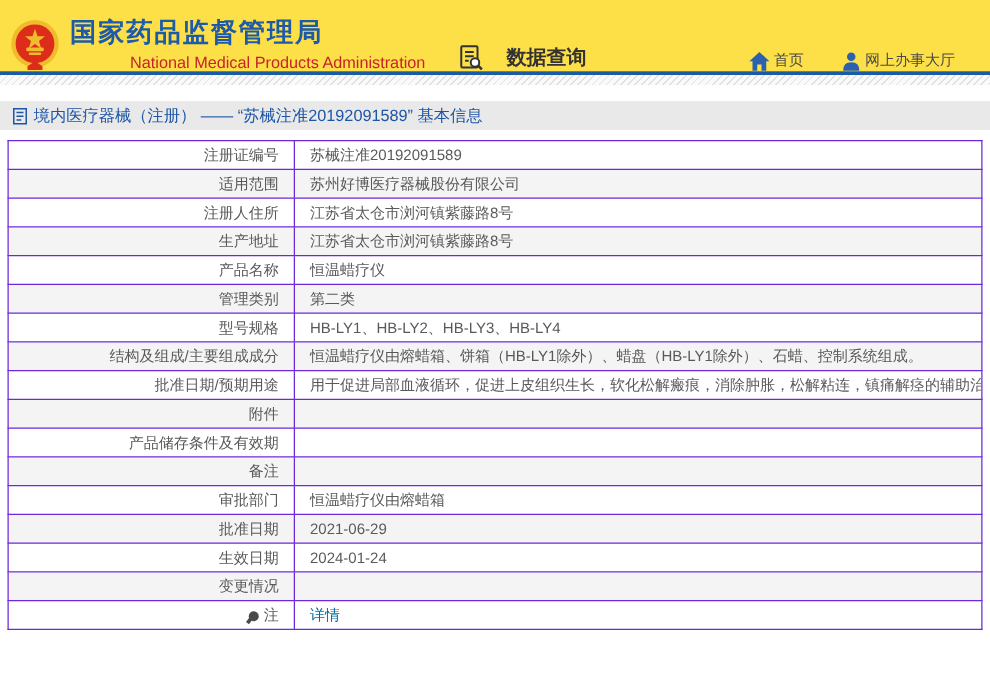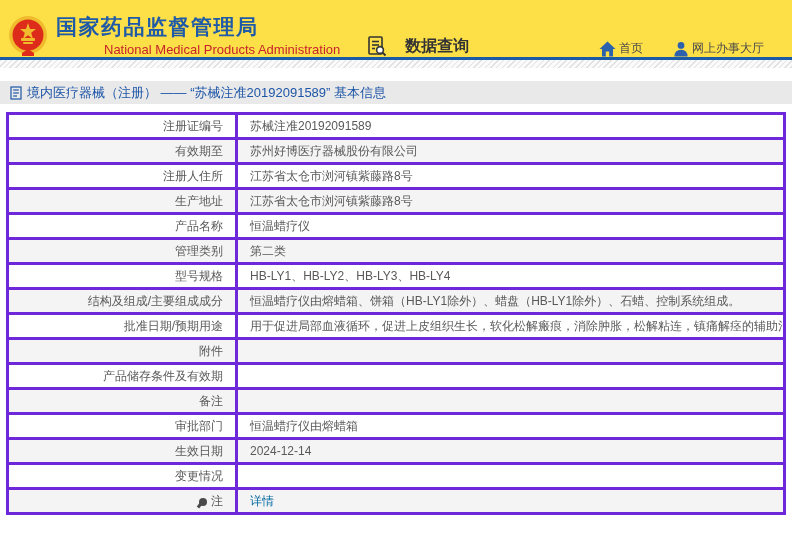--- a/index.html
+++ b/index.html
@@ -26,21 +26,21 @@
     background:repeating-linear-gradient(135deg,#e0e0e0 0 1px,#fafafa 1px 4px); }
 
   
   .page-title-bar { margin-top:13px; height:23px; background:#e9e9e9;
     display:flex; align-items:center; padding:0 10px; gap:5px;
     color:#1d55a7; font-size:13px; }
 
   
   .table-wrap { margin:8px 6px 0 6px; }
   table.info { width:100%; border-collapse:collapse; table-layout:fixed; }
-  table.info th, table.info td { border:3px solid #6d28d9; height:22px;
+  table.info th, table.info td { border:1px solid #6d28d9; height:22px;
     font-size:12px; color:#595959; font-weight:normal; line-height:22px;
     white-space:nowrap; overflow:hidden; }
   table.info th { width:229px; text-align:right; padding:0 12px 0 4px; }
   table.info td { padding:0 8px 0 12px; }
   table.info tr:nth-child(even) { background:#f4f4f4; }
   a.detail-link { color:#0369a1; text-decoration:none; cursor:pointer; }
 
   .note-icon { position:relative; display:inline-block; width:8px; height:8px;
     background:#4a4a4a; border-radius:50%; margin-right:4px; vertical-align:-1px; }
   .note-icon::after { content:""; position:absolute; left:-1px; bottom:-2px;
@@ -108,21 +108,21 @@
 </div>
 
 <div class="table-wrap">
   <table class="info">
     <tbody>
       <tr>
           <th>注册证编号</th>
           <td>苏械注准20192091589</td>
         </tr>
       <tr>
-          <th>有效期至</th>
+          <th>适用范围</th>
           <td>苏州好博医疗器械股份有限公司</td>
         </tr>
       <tr>
           <th>注册人住所</th>
           <td>江苏省太仓市浏河镇紫藤路8号</td>
         </tr>
       <tr>
           <th>生产地址</th>
           <td>江苏省太仓市浏河镇紫藤路8号</td>
         </tr>
@@ -156,22 +156,26 @@
         </tr>
       <tr>
           <th>备注</th>
           <td></td>
         </tr>
       <tr>
           <th>审批部门</th>
           <td>恒温蜡疗仪由熔蜡箱</td>
         </tr>
       <tr>
+          <th>批准日期</th>
+          <td>2021-06-29</td>
+        </tr>
+      <tr>
           <th>生效日期</th>
-          <td>2024-12-14</td>
+          <td>2024-01-24</td>
         </tr>
       <tr>
           <th>变更情况</th>
           <td></td>
         </tr>
       <tr>
         <th><span class="note-icon"></span><span>注</span></th>
         <td><a class="detail-link">详情</a></td>
       </tr>
     </tbody>

